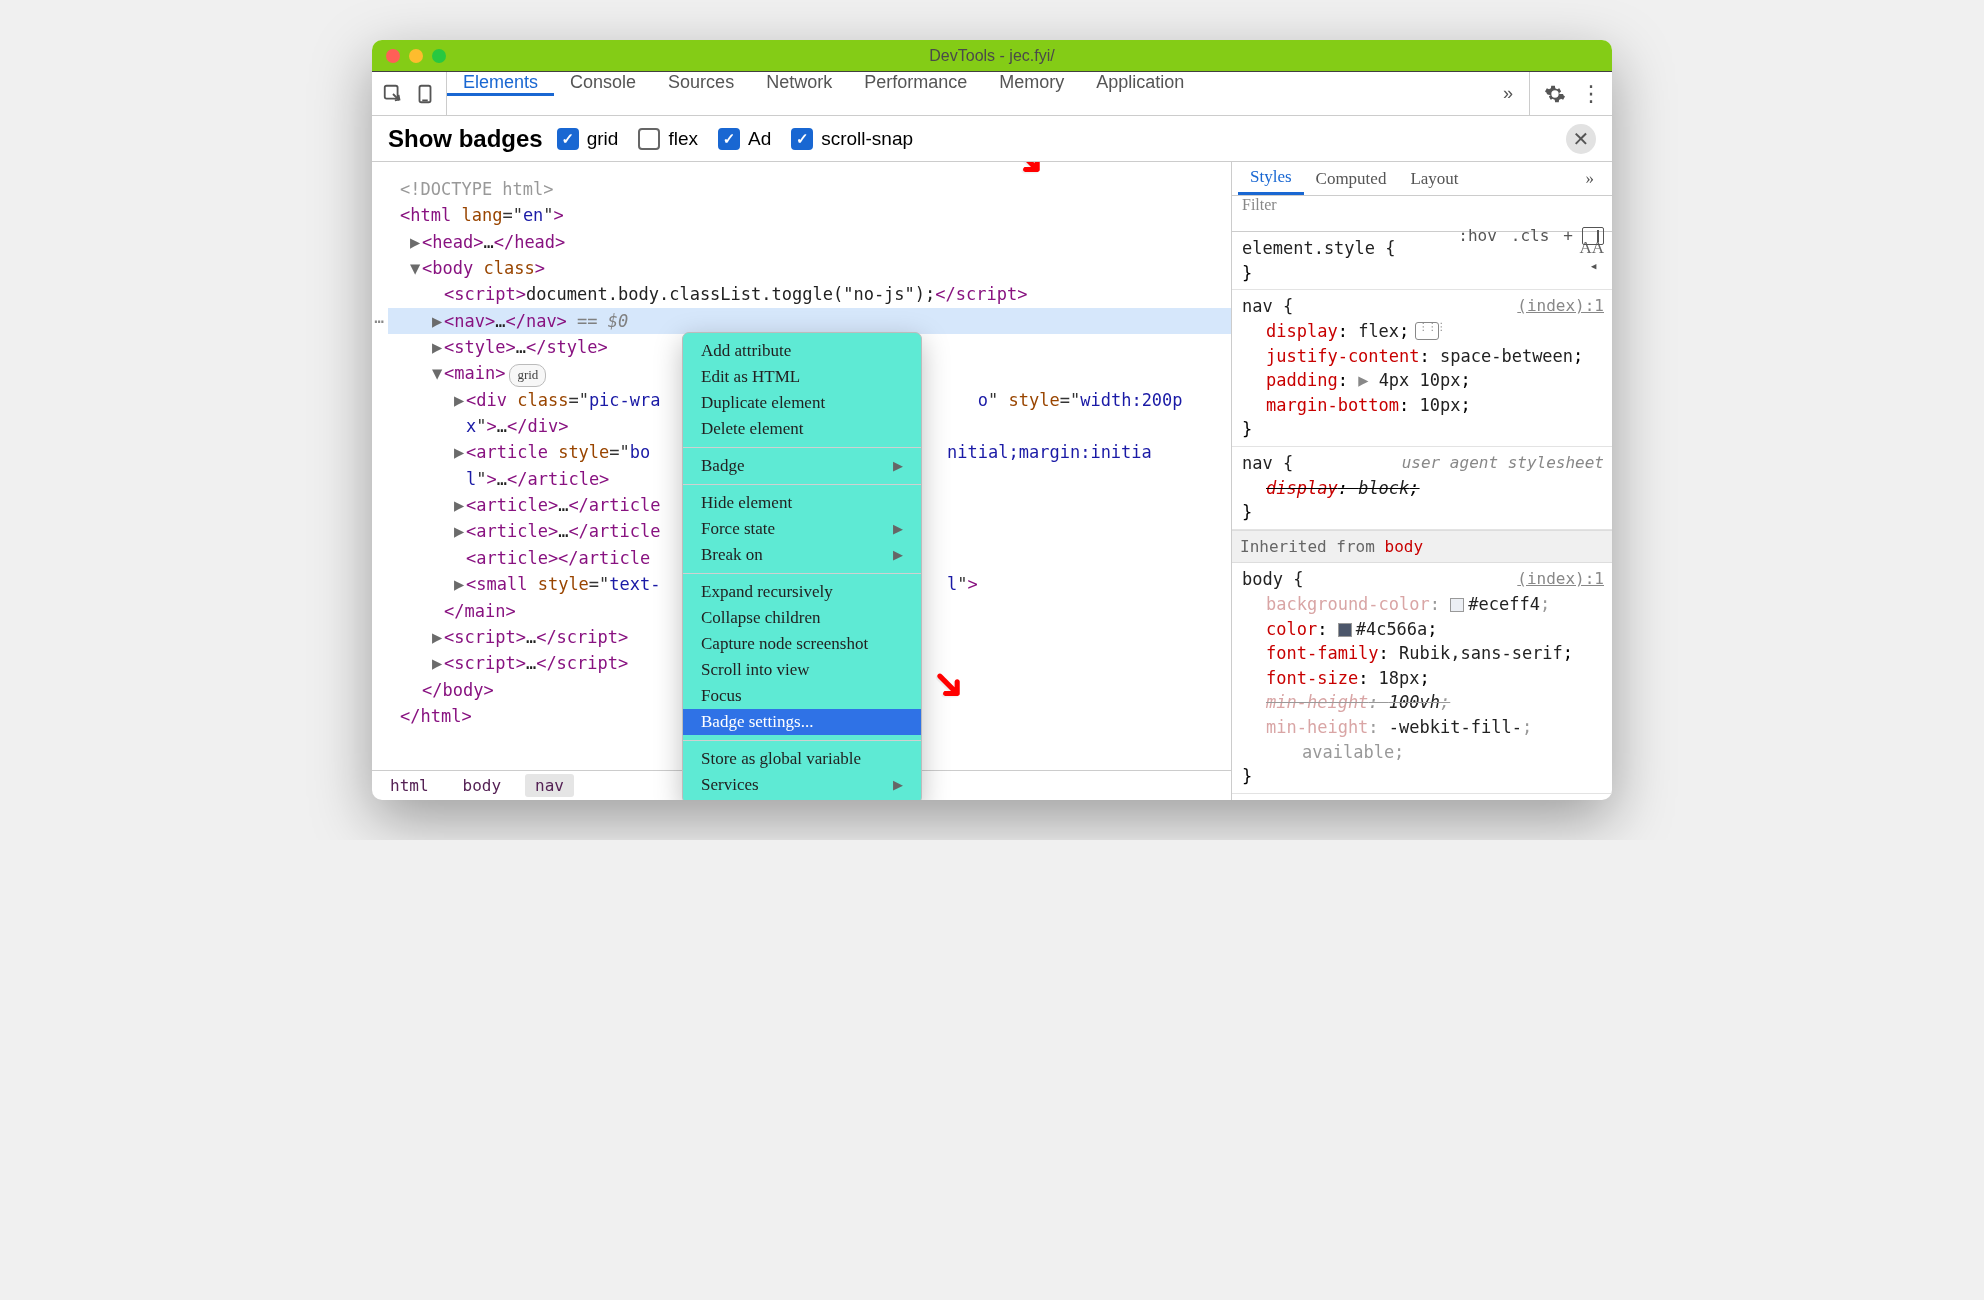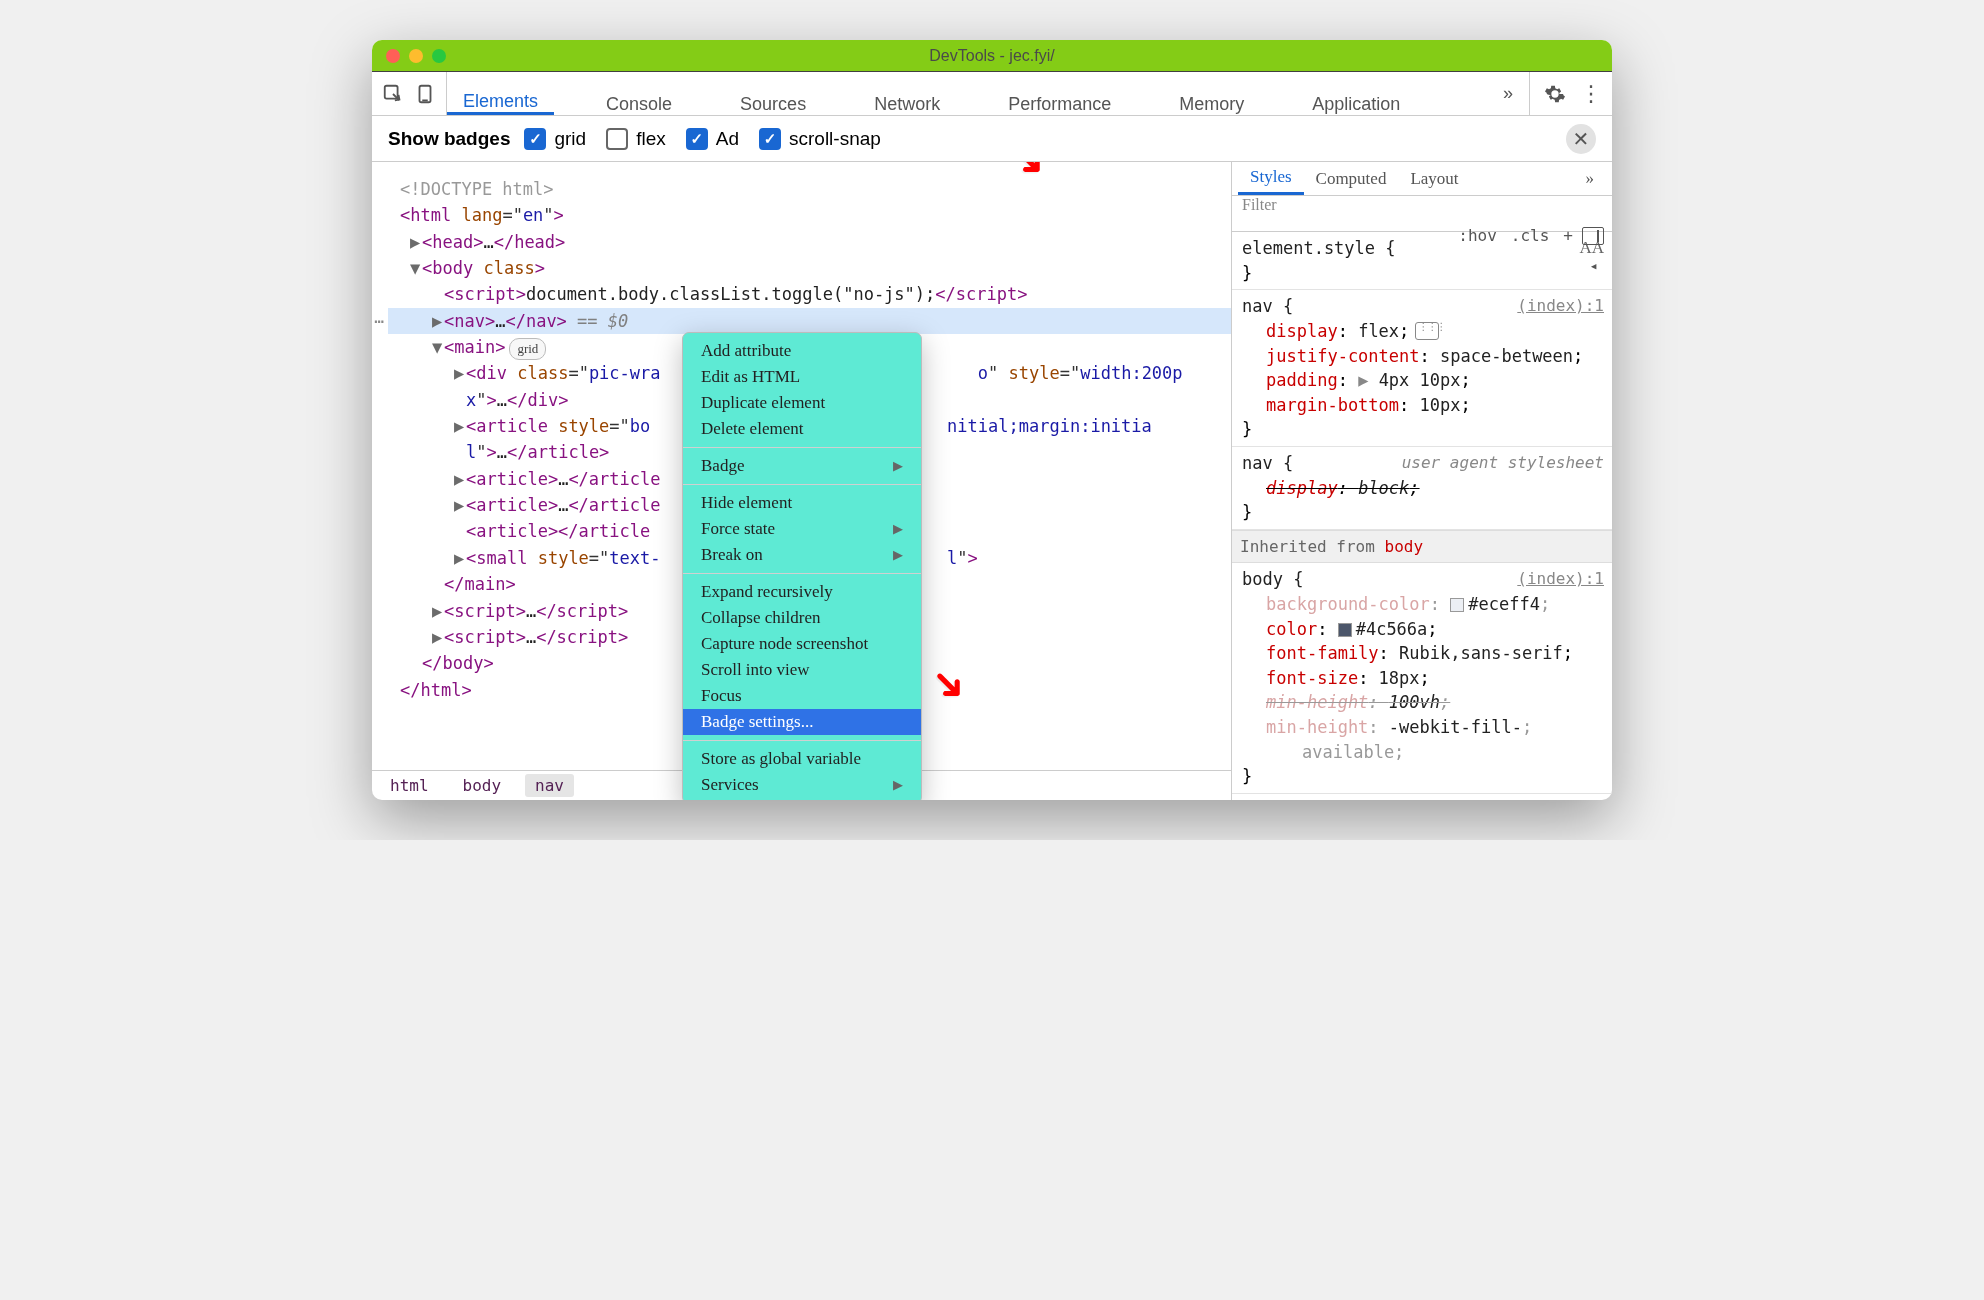--- a/index.html
+++ b/index.html
@@ -20,30 +20,30 @@
 .dot.red { background: #ff5f57; }
 .dot.yellow { background: #febc2e; }
 .dot.green { background: #28c840; }
 .title { position: absolute; left: 0; right: 0; text-align: center; font-size: 16px; color: #4a4a4a; }
 
 .tabbar {
   height: 44px; border-bottom: 1px solid #ccc; display: flex; align-items: center;
 }
 .tab-tools { display: flex; align-items: center; padding: 0 8px; border-right: 1px solid #ccc; height: 100%; gap: 6px; }
 .tool-icon { width: 26px; height: 26px; display: flex; align-items: center; justify-content: center; color: #555; cursor: pointer; }
-.tabs { display: flex; height: 100%; align-items: flex-end; flex: 1; gap: 36px; }
+.tabs { display: flex; height: 100%; align-items: flex-start; flex: 1; }
 .tab { padding: 0 16px; display: flex; align-items: center; color: #555; font-size: 18px; cursor: pointer; }
 .tab.active { color: #1967d2; border-bottom: 3px solid #1967d2; }
 .tab-right { display: flex; align-items: center; padding-right: 8px; gap: 10px; border-left: 1px solid #ccc; height: 100%; padding-left: 12px; }
 
 .badgebar {
   height: 46px; border-bottom: 1px solid #ccc; display: flex; align-items: center;
   padding: 0 16px; gap: 14px;
 }
-.badge-label { font-weight: 600; font-size: 19px; }
+.badge-label { font-weight: 600; font-size: 24px; }
 .badge-opt { display: flex; align-items: center; gap: 8px; font-size: 19px; }
 .cb { width: 22px; height: 22px; border: 2px solid #666; border-radius: 4px; display: inline-flex; align-items: center; justify-content: center; cursor: pointer; }
 .cb.checked { background: #1967d2; border-color: #1967d2; color: #fff; }
 .cb.checked::after { content: "✓"; font-size: 15px; font-weight: 900; }
 .close-btn { margin-left: auto; width: 30px; height: 30px; border-radius: 50%; background: #e2e2e2; display: flex; align-items: center; justify-content: center; color: #555; font-size: 20px; cursor: pointer; }
 
 .main { flex: 1; display: flex; overflow: hidden; }
 
 .dom { flex: 1; font-family: Menlo, Monaco, monospace; font-size: 17px; color: #333; position: relative; display: flex; flex-direction: column; border-right: 1px solid #ccc; justify-content: flex-end; }
 .dom-scroll { flex: 1; overflow: auto; padding: 14px 0 0 16px; line-height: 1.55; }
@@ -191,20 +191,21 @@
   <div class="main">
 
     <div class="dom">
       <div class="dom-scroll" id="dom-tree">
           <div class="row i1"><span class="tri">&nbsp;</span><span class="comment">&lt;!DOCTYPE html&gt;</span></div>
           <div class="row i1"><span class="tri">&nbsp;</span><span class="tag">&lt;html</span> <span class="attr">lang</span>="<span class="val">en</span>"<span class="tag">&gt;</span></div>
           <div class="row i2"><span class="tri">▶</span><span class="tag">&lt;head&gt;</span><span class="txt">…</span><span class="tag">&lt;/head&gt;</span></div>
           <div class="row i2"><span class="tri">▼</span><span class="tag">&lt;body</span> <span class="attr">class</span><span class="tag">&gt;</span></div>
           <div class="row i3"><span class="tri">&nbsp;</span><span class="tag">&lt;script&gt;</span><span class="js">document.body.classList.toggle("no-js");</span><span class="tag">&lt;/script&gt;</span></div>
           <div class="row i3 sel"><span class="dots3">⋯</span><span class="tri">▶</span><span class="tag">&lt;nav&gt;</span><span class="txt">…</span><span class="tag">&lt;/nav&gt;</span> <span class="eq0">== $0</span></div>
+          <div class="row i3"><span class="tri">▶</span><span class="tag">&lt;style&gt;</span><span class="txt">…</span><span class="tag">&lt;/style&gt;</span></div>
           <div class="row i3"><span class="tri">▼</span><span class="tag">&lt;main&gt;</span><span class="gridbadge">grid</span></div>
           <div class="row i4"><span class="tri">▶</span><span class="tag">&lt;div</span> <span class="attr">class</span>="<span class="val">pic-wra</span>&nbsp;&nbsp;&nbsp;&nbsp;&nbsp;&nbsp;&nbsp;&nbsp;&nbsp;&nbsp;&nbsp;&nbsp;&nbsp;&nbsp;&nbsp;&nbsp;&nbsp;&nbsp;&nbsp;&nbsp;&nbsp;&nbsp;&nbsp;&nbsp;&nbsp;&nbsp;&nbsp;&nbsp;&nbsp;&nbsp;&nbsp;<span class="val">o</span>" <span class="attr">style</span>="<span class="val">width:200p</span></div>
           <div class="row i4"><span class="tri">&nbsp;</span><span class="val">x</span>"<span class="tag">&gt;</span><span class="txt">…</span><span class="tag">&lt;/div&gt;</span></div>
           <div class="row i4"><span class="tri">▶</span><span class="tag">&lt;article</span> <span class="attr">style</span>="<span class="val">bo</span>&nbsp;&nbsp;&nbsp;&nbsp;&nbsp;&nbsp;&nbsp;&nbsp;&nbsp;&nbsp;&nbsp;&nbsp;&nbsp;&nbsp;&nbsp;&nbsp;&nbsp;&nbsp;&nbsp;&nbsp;&nbsp;&nbsp;&nbsp;&nbsp;&nbsp;&nbsp;&nbsp;&nbsp;&nbsp;<span class="val">nitial;margin:initia</span></div>
           <div class="row i4"><span class="tri">&nbsp;</span><span class="val">l</span>"<span class="tag">&gt;</span><span class="txt">…</span><span class="tag">&lt;/article&gt;</span></div>
           <div class="row i4"><span class="tri">▶</span><span class="tag">&lt;article&gt;</span><span class="txt">…</span><span class="tag">&lt;/article</span></div>
           <div class="row i4"><span class="tri">▶</span><span class="tag">&lt;article&gt;</span><span class="txt">…</span><span class="tag">&lt;/article</span></div>
           <div class="row i4"><span class="tri">&nbsp;</span><span class="tag">&lt;article&gt;&lt;/article</span></div>
           <div class="row i4"><span class="tri">▶</span><span class="tag">&lt;small</span> <span class="attr">style</span>="<span class="val">text-</span>&nbsp;&nbsp;&nbsp;&nbsp;&nbsp;&nbsp;&nbsp;&nbsp;&nbsp;&nbsp;&nbsp;&nbsp;&nbsp;&nbsp;&nbsp;&nbsp;&nbsp;&nbsp;&nbsp;&nbsp;&nbsp;&nbsp;&nbsp;&nbsp;&nbsp;&nbsp;&nbsp;&nbsp;<span class="val">l</span>"<span class="tag">&gt;</span></div>
           <div class="row i3"><span class="tri">&nbsp;</span><span class="tag">&lt;/main&gt;</span></div>

